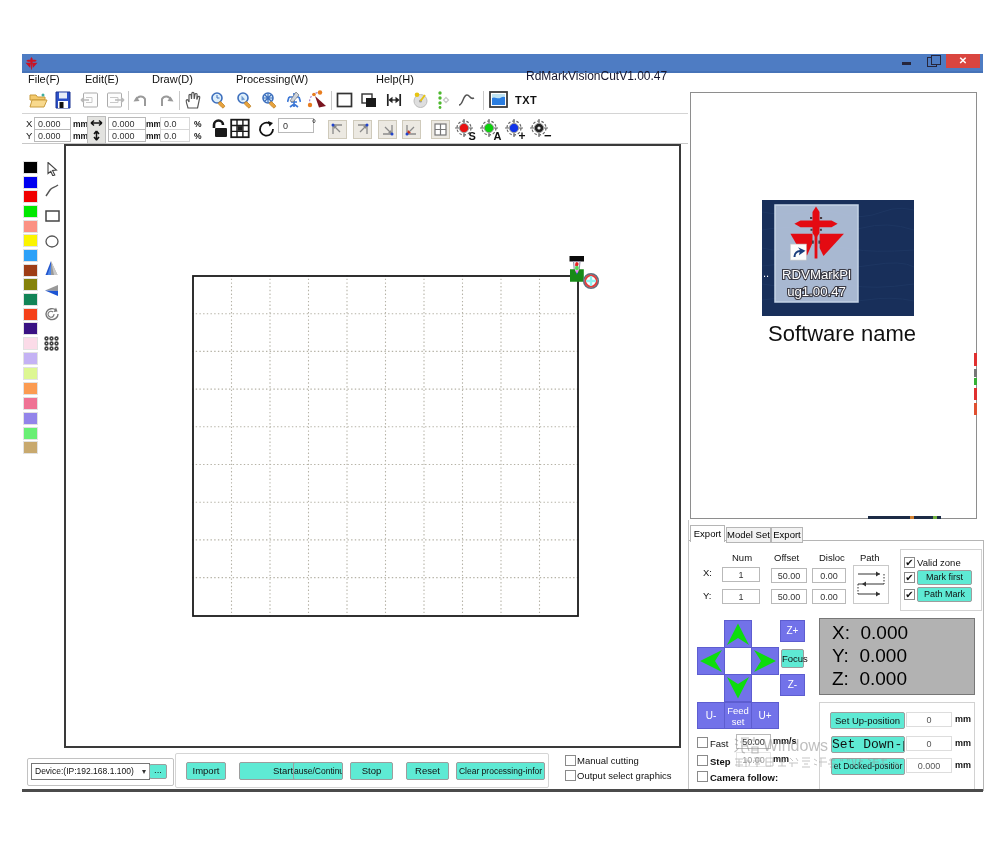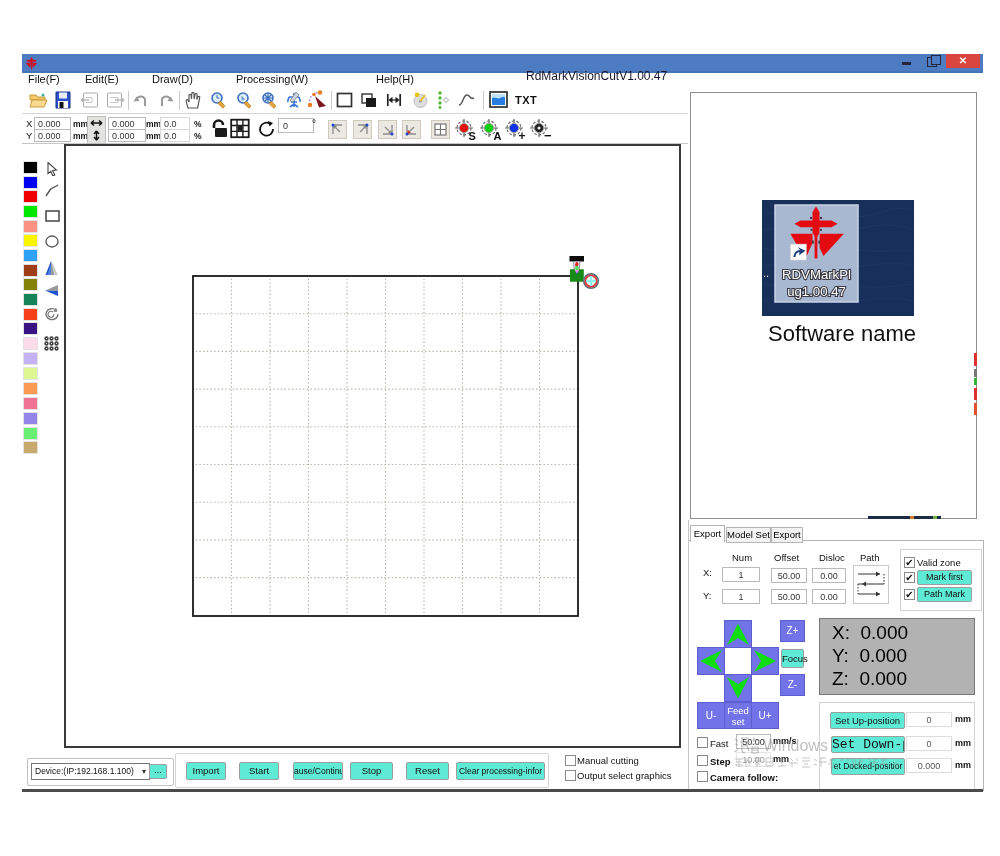--- a/index.html
+++ b/index.html
@@ -507,21 +507,21 @@
         </g>
       </svg></div>
 </div>
 
 <div id="bottombar" class="a" style="left:0;top:0;">
 <div class="a" style="left:27px;top:758px;width:145px;height:26px;border:1px solid #c2c2c2;border-radius:2px;"></div>
 <div class="a" style="left:31px;top:763px;width:114px;height:15px;background:#fff;border:1px solid #767676;font-size:8.5px;line-height:15px;padding-left:3px;color:#111;">Device:(IP:192.168.1.100)<span style="position:absolute;right:3px;top:0;font-size:8px;color:#333;">▾</span></div>
 <div class="btn" style="left:149px;top:764px;width:16px;height:13px;line-height:9px;">...</div>
 <div class="a" style="left:175px;top:753px;width:372px;height:33px;border:1px solid #d5d5d5;border-radius:2px;"></div>
 <div class="btn" style="left:186px;top:762px;width:38px;height:16px;line-height:16px;">Import</div>
-<div class="btn" style="left:239px;top:762px;width:38px;height:16px;line-height:16px;">Start</div>
+<div class="btn" style="left:239px;top:762px;width:38px;height:16px;line-height:16px;padding-left:24px;">Start</div>
 <div class="btn" style="left:293px;top:762px;width:48px;height:16px;line-height:16px;font-size:8.5px;">ause/Continu</div>
 <div class="btn" style="left:350px;top:762px;width:41px;height:16px;line-height:16px;">Stop</div>
 <div class="btn" style="left:406px;top:762px;width:41px;height:16px;line-height:16px;">Reset</div>
 <div class="btn" style="left:456px;top:762px;width:87px;height:16px;line-height:16px;font-size:8.5px;">Clear processing-infor</div>
 <div class="cb" style="left:565px;top:755px;"></div>
 <div class="lbl" style="left:577px;top:755px;">Manual cutting</div>
 <div class="cb" style="left:565px;top:770px;"></div>
 <div class="lbl" style="left:577px;top:770px;">Output select graphics</div>
 <div class="a" style="left:688px;top:520px;width:1px;height:270px;background:#c5c5c5;"></div>
 </div>

